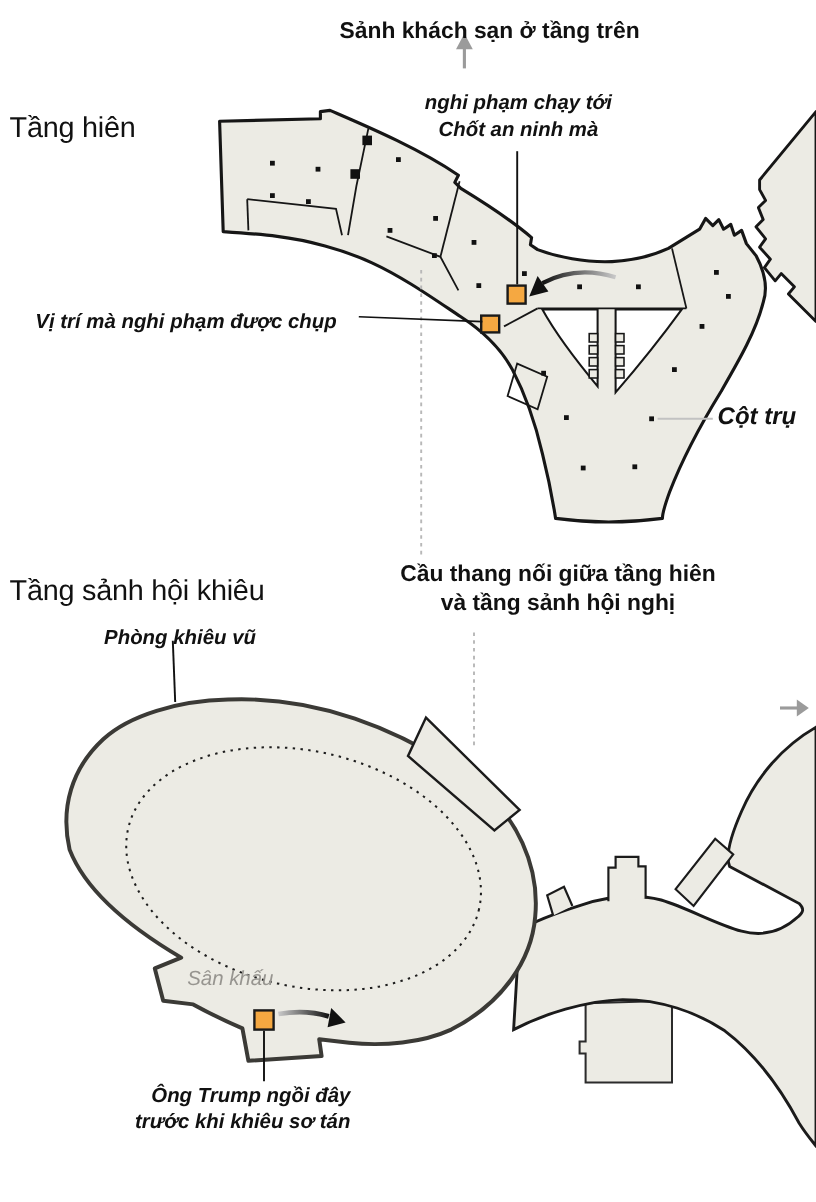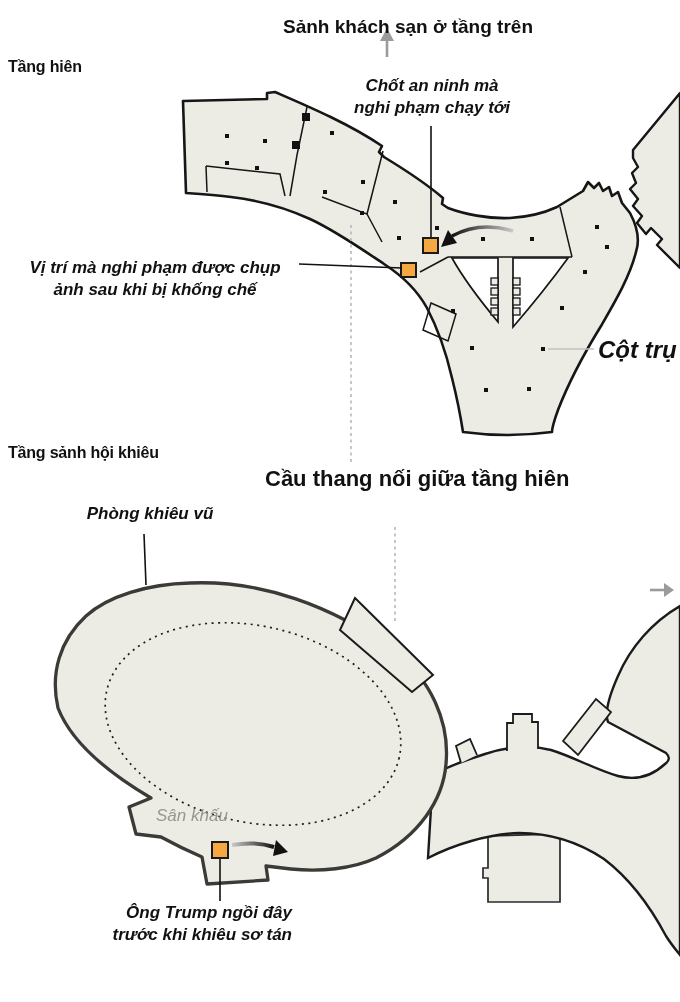--- a/index.html
+++ b/index.html
@@ -3,26 +3,26 @@
 <meta charset="utf-8">
 <style>
   html,body{margin:0;padding:0;background:#fff;}
   #canvas{
     position:relative;width:680px;height:1002px;background:#ffffff;
     font-family:"Liberation Sans", sans-serif;overflow:hidden;
   }
   #plan-svg{position:absolute;left:0;top:0;}
   .lbl{position:absolute;color:#111;white-space:nowrap;}
   .lbl .ln{display:block;}
-  .bold-title{font-weight:bold;font-size:16px;letter-spacing:-0.2px;}
+  .bold-title{font-weight:normal;font-size:24px;letter-spacing:-0.2px;margin-top:35px;}
   .top-note{font-weight:bold;font-size:19px;text-align:center;}
   .ann-italic{font-style:italic;font-weight:bold;font-size:17px;line-height:22px;text-align:center;}
-  .ann-bold{font-weight:bold;font-size:22px;line-height:24px;}
+  .ann-bold{font-weight:bold;font-size:19px;line-height:24px;text-align:center;}
   .stage-note{font-style:italic;font-size:17px;color:#979590;text-align:center;}
-  .pillar-note{font-style:italic;font-weight:bold;font-size:24px;}
+  .pillar-note{font-style:italic;font-weight:bold;font-size:20px;}
 </style>
 </head>
 <body>
 
 <div id="canvas">
 
   <svg id="plan-svg" width="680" height="1002" viewBox="0 0 680 1002">
     <defs>
       <linearGradient id="fadeL" x1="0" y1="0" x2="1" y2="0">
         <stop offset="0" stop-color="#111111"></stop>
@@ -179,38 +179,38 @@
       <line x1="650" y1="590" x2="665" y2="590" stroke="#9B9B9B" stroke-width="2.6"></line>
       <polygon points="664,583 664,597 674,590" fill="#9B9B9B"></polygon>
     </g>
   </svg>
 
   <div class="lbl top-note" style="left:258px;top:16px;width:300px;">Sảnh khách sạn ở tầng trên</div>
 
   <div class="lbl bold-title" style="left:8px;top:58px;">Tầng hiên</div>
 
   <div class="lbl ann-italic" style="left:332px;top:75px;width:200px;">
+    <span class="ln">nghi phạm chạy tới</span>
     <span class="ln">Chốt an ninh mà</span>
-    <span class="ln">nghi phạm chạy tới</span>
   </div>
 
   <div class="lbl ann-italic" style="left:5px;top:257px;width:300px;">
     <span class="ln">Vị trí mà nghi phạm được chụp</span>
-    <span class="ln">ảnh sau khi bị khống chế</span>
   </div>
 
   <div class="lbl pillar-note" style="left:598px;top:336px;">Cột trụ</div>
 
   <div class="lbl bold-title" style="left:8px;top:444px;">Tầng sảnh hội khiêu</div>
 
   <div class="lbl ann-bold" style="left:265px;top:467px;width:400px;">
     <span class="ln">Cầu thang nối giữa tầng hiên</span>
-  </div>
-
-  <div class="lbl ann-italic" style="left:50px;top:503px;width:200px;">Phòng khiêu vũ</div>
+    <span class="ln">và tầng sảnh hội nghị</span>
+  </div>
+
+  <div class="lbl ann-italic" style="left:50px;top:521px;width:200px;">Phòng khiêu vũ</div>
 
   <div class="lbl stage-note" style="left:156px;top:806px;">Sân khấu</div>
 
   <div class="lbl ann-italic" style="left:92px;top:902px;width:200px;text-align:right;">
     <span class="ln">Ông Trump ngồi đây</span>
     <span class="ln">trước khi khiêu sơ tán</span>
   </div>
 
 </div>
 

